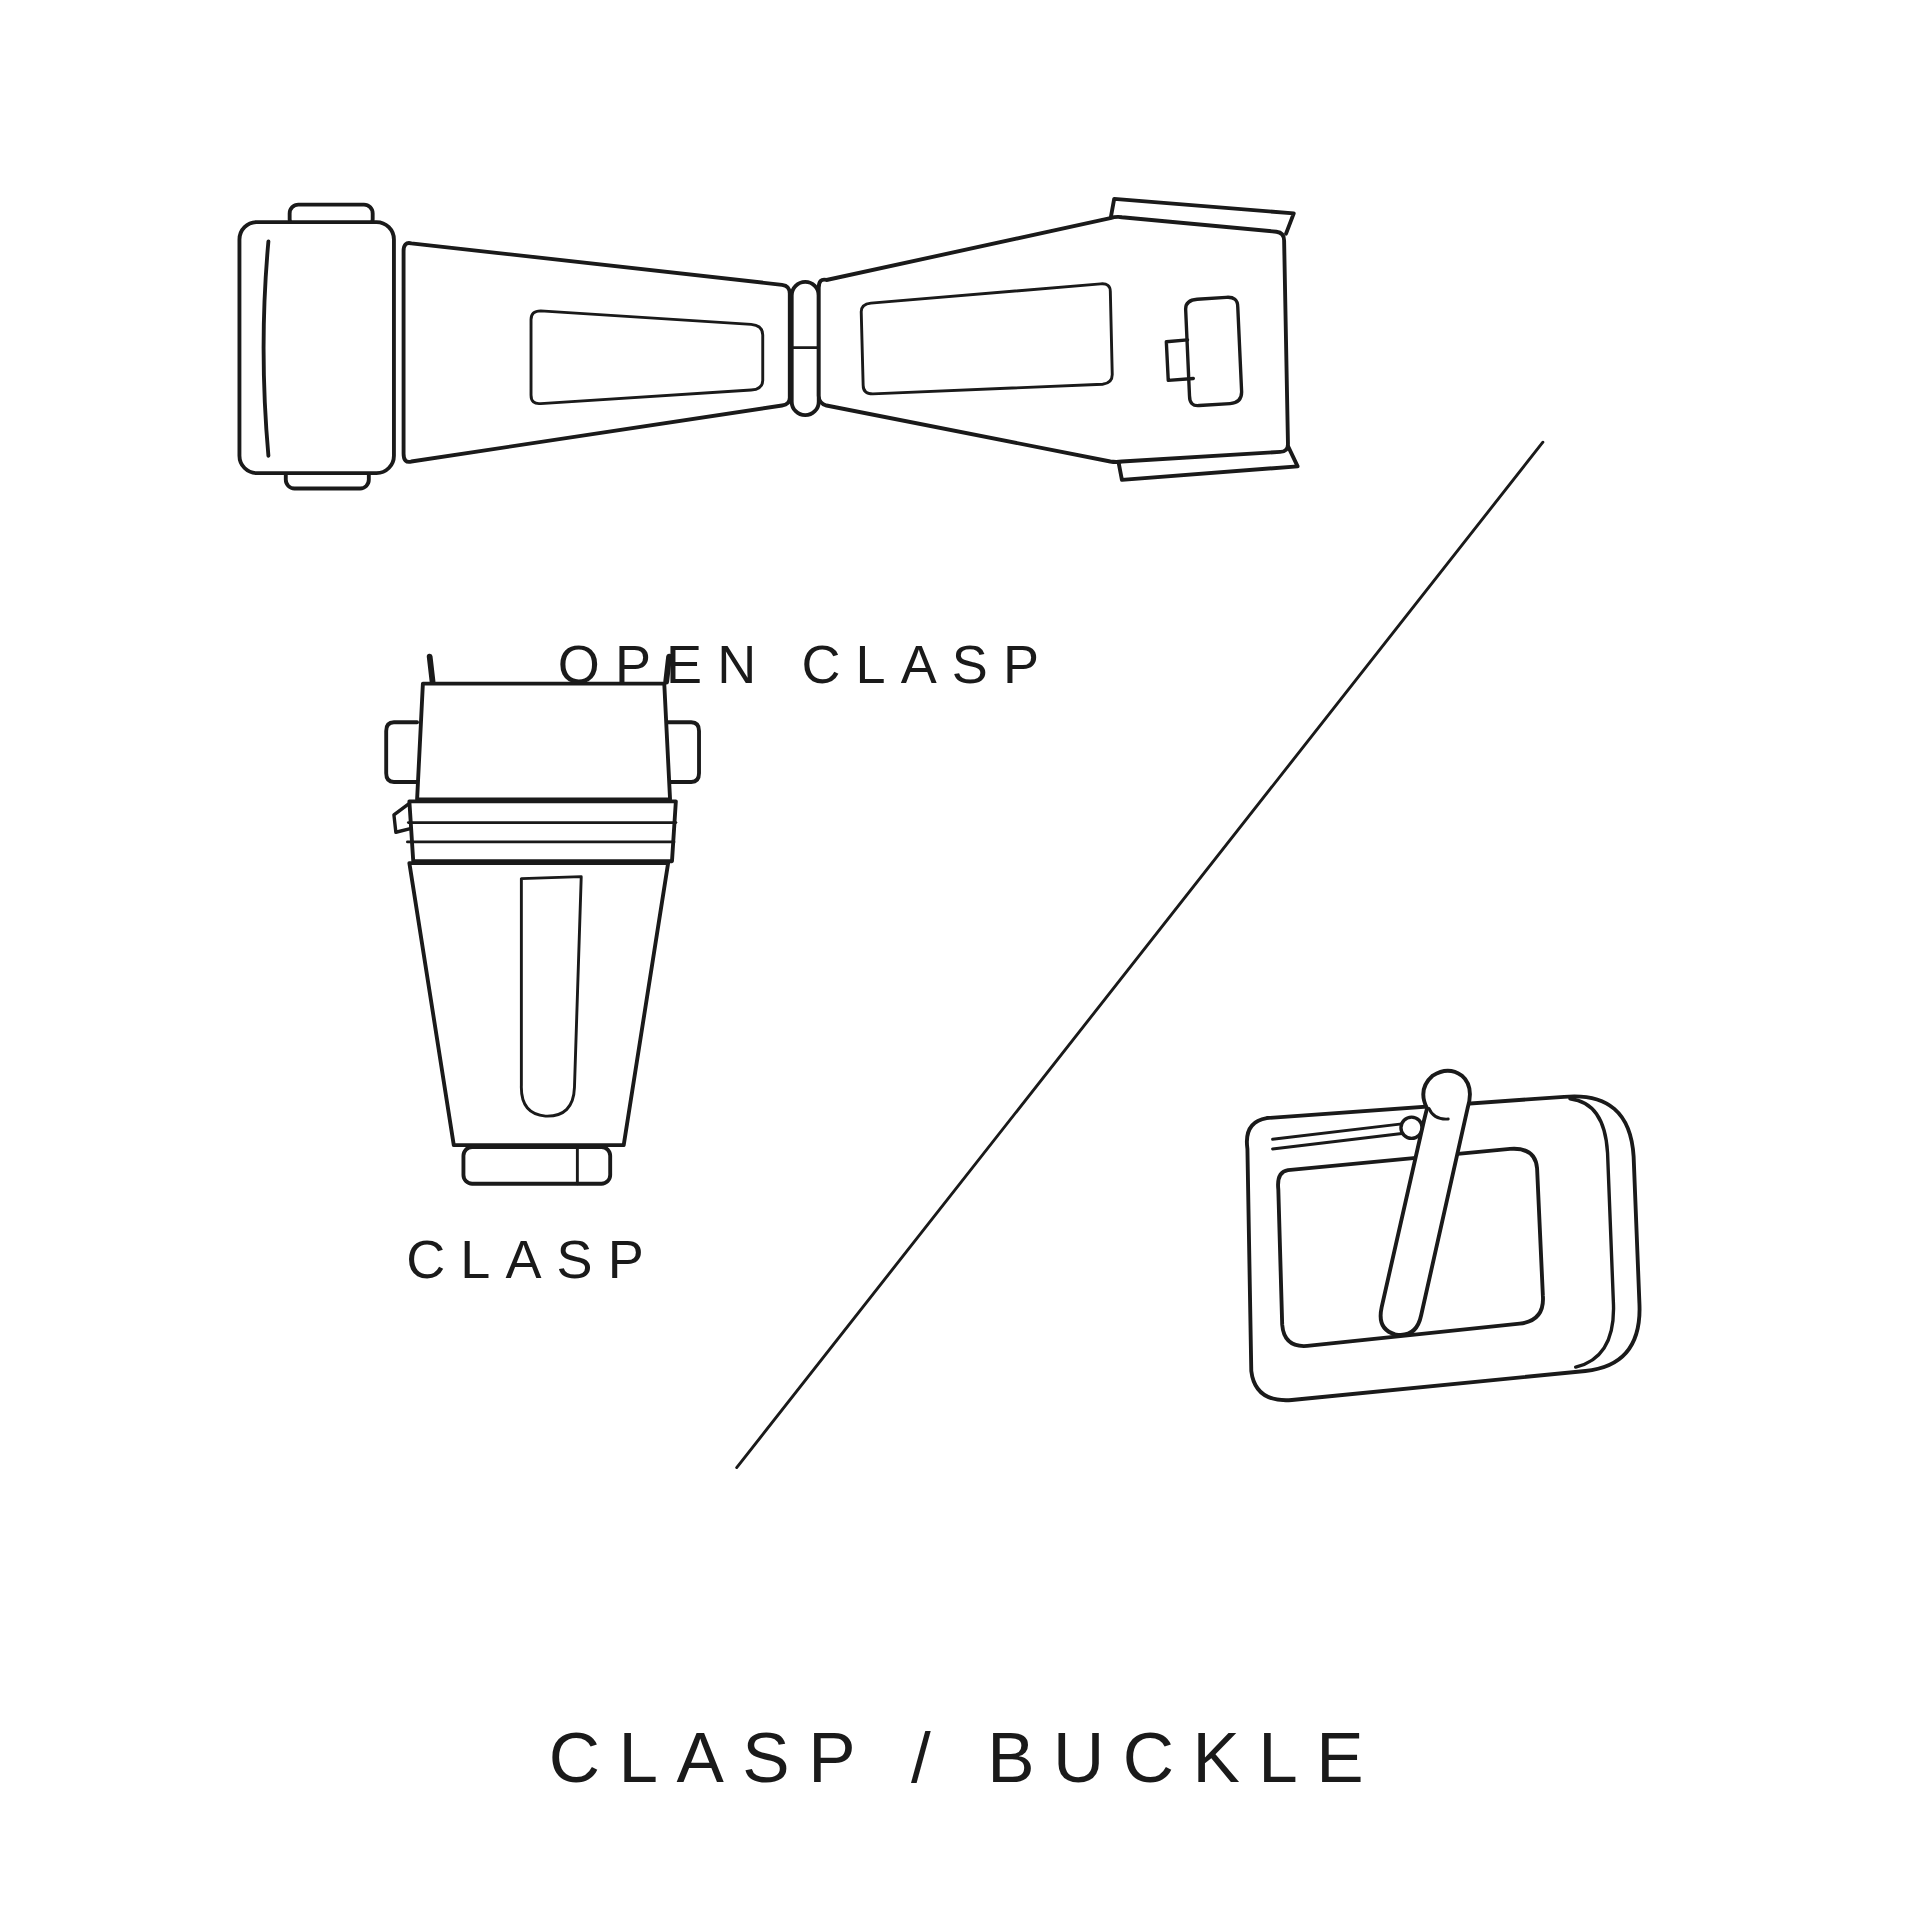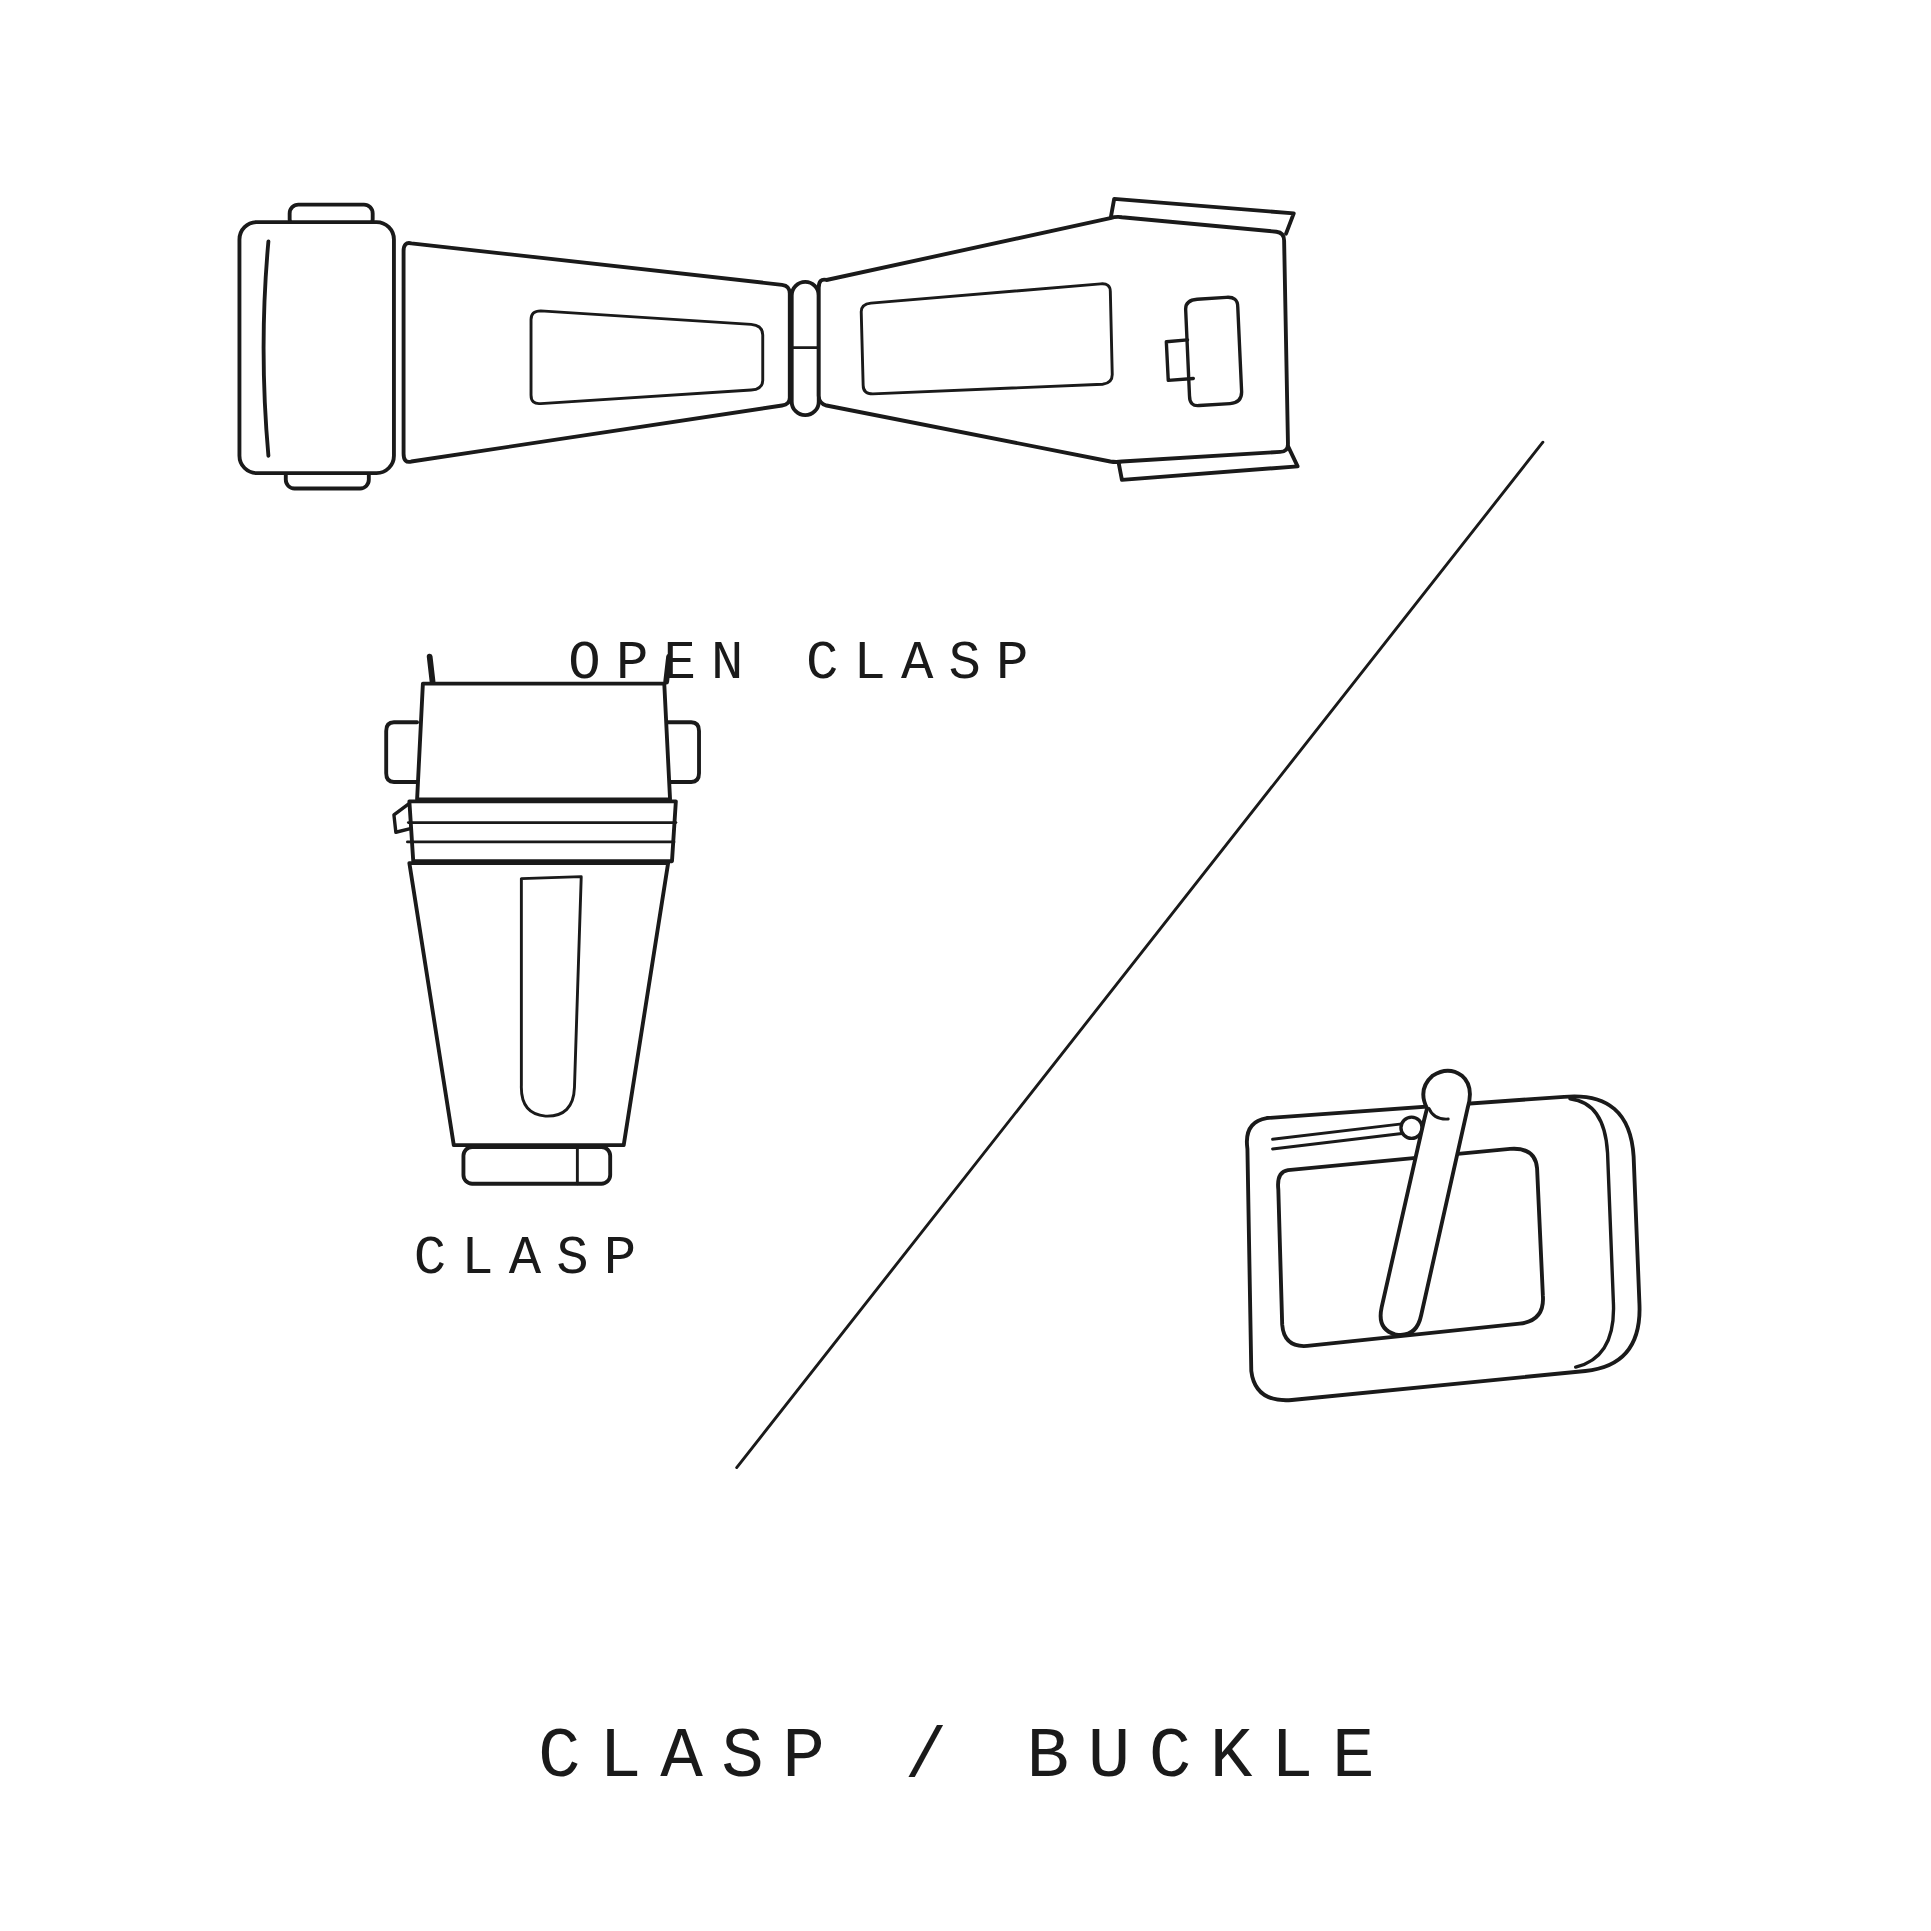--- a/index.html
+++ b/index.html
@@ -1,21 +1,21 @@
 <!DOCTYPE html>
 <html><head>
 <meta charset="utf-8">
 <style>
   html, body { margin: 0; padding: 0; background: #ffffff; }
   .page {
     position: relative;
     width: 1931px;
     height: 1931px;
     background: #ffffff;
-    font-family: Liberation Mono, monospace;
+    font-family: Liberation Sans, sans-serif;
     overflow: hidden;
   }
   .diagram-svg {
     position: absolute;
     left: 0; top: 0;
     width: 1931px; height: 1931px;
   }
   .caption {
     position: absolute;
     color: #1a1a1a;

